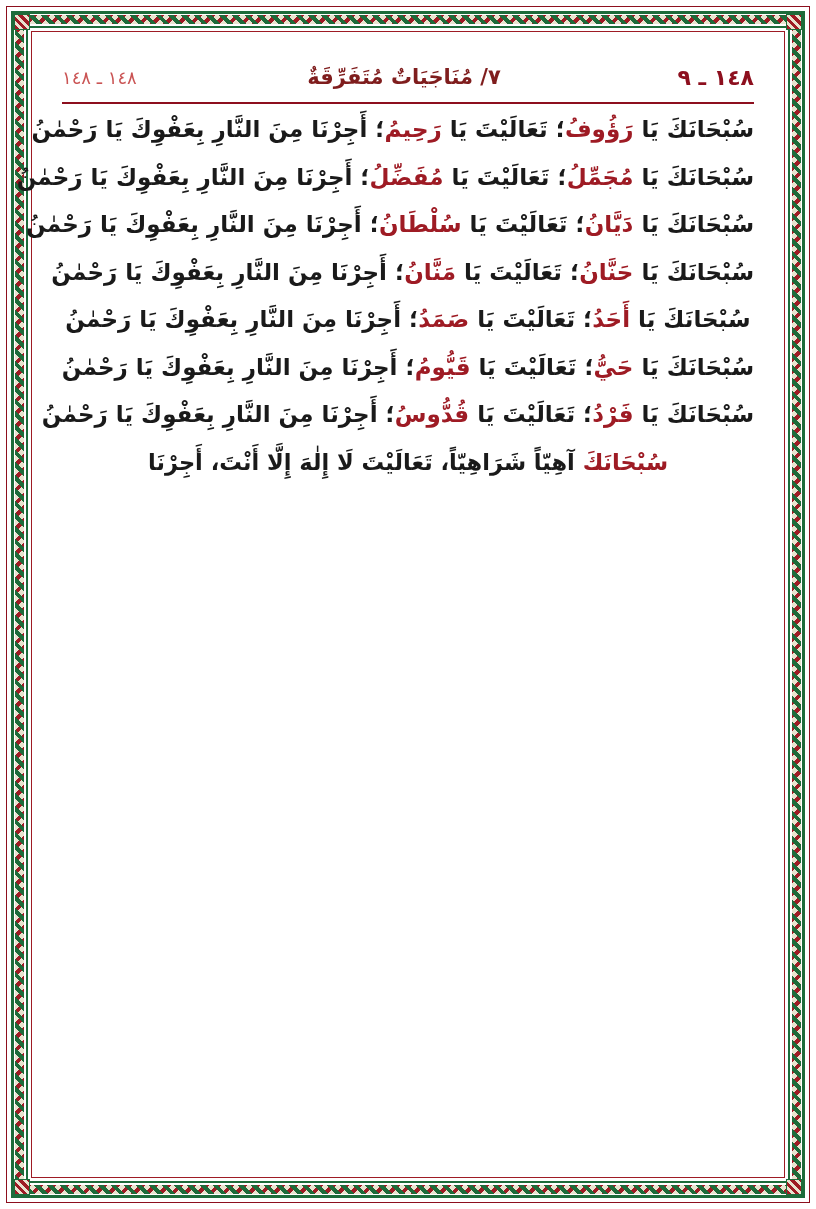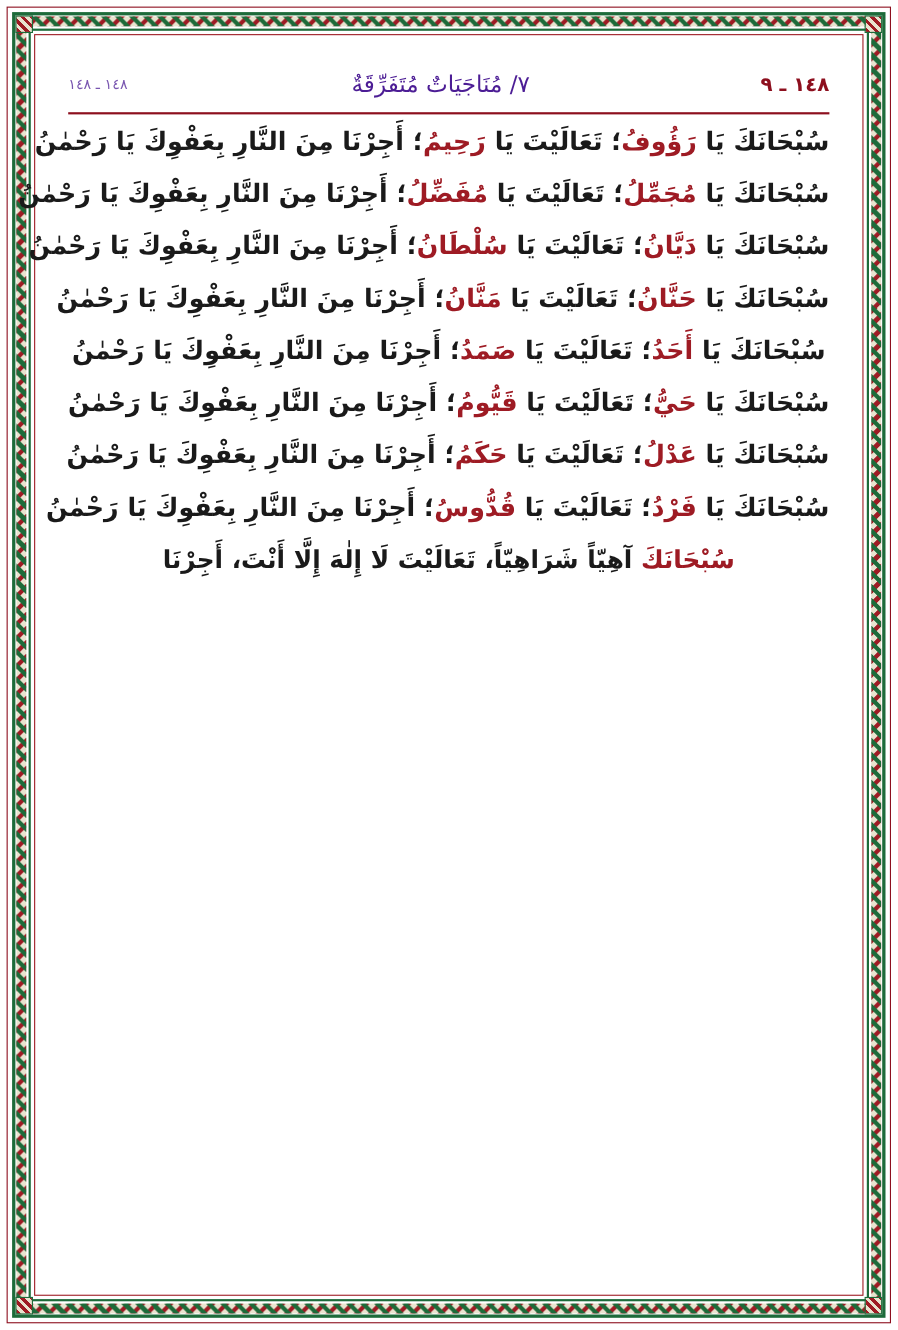--- a/index.html
+++ b/index.html
@@ -84,37 +84,37 @@
   .header {
     position: relative;
     height: 46px;
     display: flex;
     align-items: center;
     justify-content: space-between;
     direction: rtl;
   }
   .page-number {
     color: #8d0f1e;
-    font-size: 18px;
+    font-size: 22px;
     font-weight: bold;
     letter-spacing: 1px;
     white-space: nowrap;
     padding-left: 12px;
   }
   .header-title {
     flex: 1;
     text-align: center;
-    color: #4c1d95;
+    color: #7f1d1d;
     font-size: 21px;
-    font-weight: normal;
+    font-weight: bold;
     white-space: nowrap;
   }
   .header-side {
-    color: #4c1d95;
-    font-size: 13px;
+    color: #b91c1c;
+    font-size: 18px;
     white-space: nowrap;
     padding-right: 6px;
     opacity: .75;
   }
   .header-rule {
     margin: 2px 0 0 0;
     height: 0;
     border-top: 2px solid #8d0f1e;
   }
 
@@ -189,19 +189,18 @@
     </div>
     <div class="header-rule"></div>
 
     <div class="body" id="body-lines">
         <div class="line"><span>سُبْحَانَكَ يَا </span><span class="red">رَؤُوفُ</span><span>؛ تَعَالَيْتَ يَا </span><span class="red">رَحِيمُ</span><span>؛ أَجِرْنَا مِنَ النَّارِ بِعَفْوِكَ يَا رَحْمٰنُ</span></div>
         <div class="line"><span>سُبْحَانَكَ يَا </span><span class="red">مُجَمِّلُ</span><span>؛ تَعَالَيْتَ يَا </span><span class="red">مُفَضِّلُ</span><span>؛ أَجِرْنَا مِنَ النَّارِ بِعَفْوِكَ يَا رَحْمٰنُ</span></div>
         <div class="line"><span>سُبْحَانَكَ يَا </span><span class="red">دَيَّانُ</span><span>؛ تَعَالَيْتَ يَا </span><span class="red">سُلْطَانُ</span><span>؛ أَجِرْنَا مِنَ النَّارِ بِعَفْوِكَ يَا رَحْمٰنُ</span></div>
         <div class="line"><span>سُبْحَانَكَ يَا </span><span class="red">حَنَّانُ</span><span>؛ تَعَالَيْتَ يَا </span><span class="red">مَنَّانُ</span><span>؛ أَجِرْنَا مِنَ النَّارِ بِعَفْوِكَ يَا رَحْمٰنُ</span></div>
         <div class="line"><span>سُبْحَانَكَ يَا </span><span class="red">أَحَدُ</span><span>؛ تَعَالَيْتَ يَا </span><span class="red">صَمَدُ</span><span>؛ أَجِرْنَا مِنَ النَّارِ بِعَفْوِكَ يَا رَحْمٰنُ</span></div>
         <div class="line"><span>سُبْحَانَكَ يَا </span><span class="red">حَيُّ</span><span>؛ تَعَالَيْتَ يَا </span><span class="red">قَيُّومُ</span><span>؛ أَجِرْنَا مِنَ النَّارِ بِعَفْوِكَ يَا رَحْمٰنُ</span></div>
-        <div class="line"><span>سُبْحَانَكَ يَا </span><span class="red">عَدْلُ</span><span>؛ تَعَالَيْتَ يَا </span><span class="red">حَكَمُ</span><span>؛ أَجِرْنَا مِنَ النَّارِ بِعَفْوِكَ يَا رَحْمٰنُ</span></div>
         <div class="line"><span>سُبْحَانَكَ يَا </span><span class="red">فَرْدُ</span><span>؛ تَعَالَيْتَ يَا </span><span class="red">قُدُّوسُ</span><span>؛ أَجِرْنَا مِنَ النَّارِ بِعَفْوِكَ يَا رَحْمٰنُ</span></div>
         <div class="line closing"><span class="red">سُبْحَانَكَ</span><span> آهِيّاً شَرَاهِيّاً، تَعَالَيْتَ لَا إِلٰهَ إِلَّا أَنْتَ، أَجِرْنَا</span></div>
       </div>
 
   </div>
 </div>
 
 </body></html>

